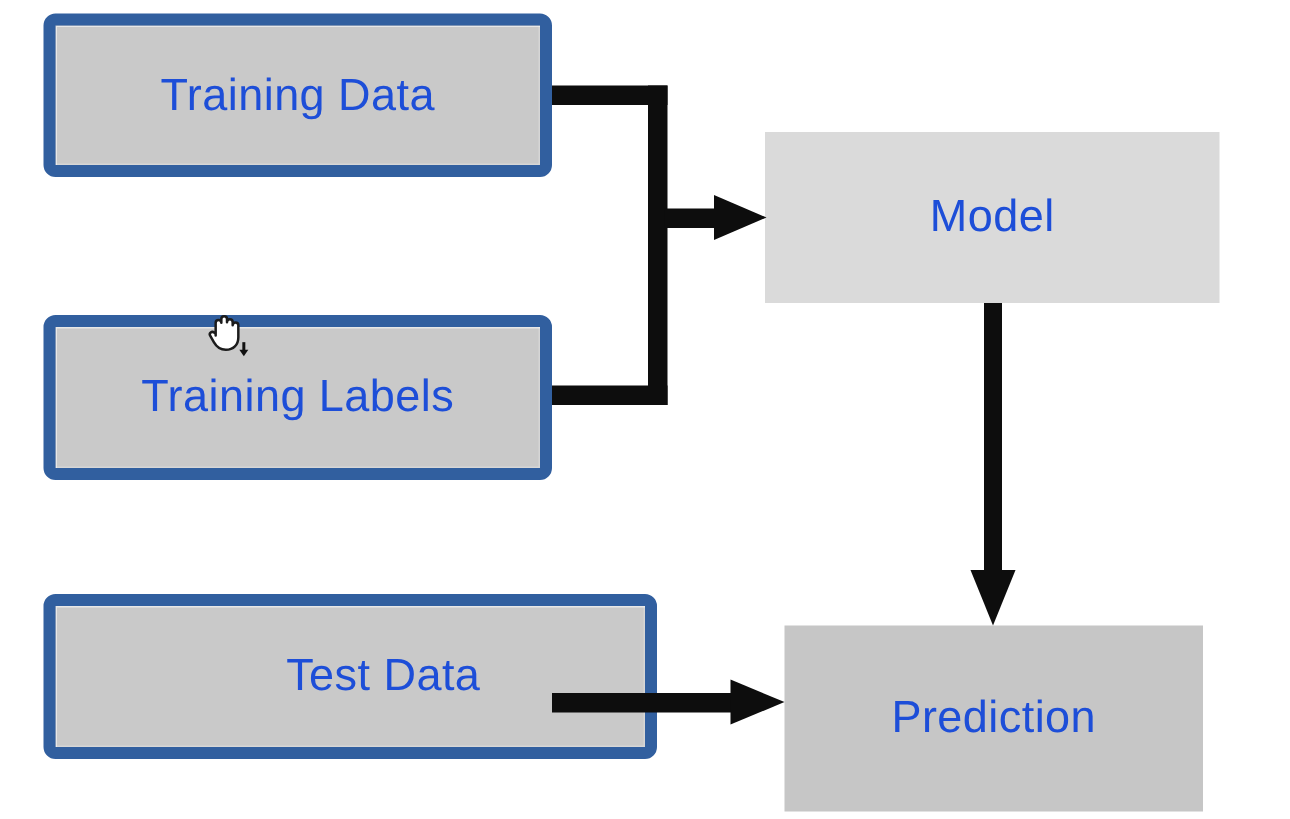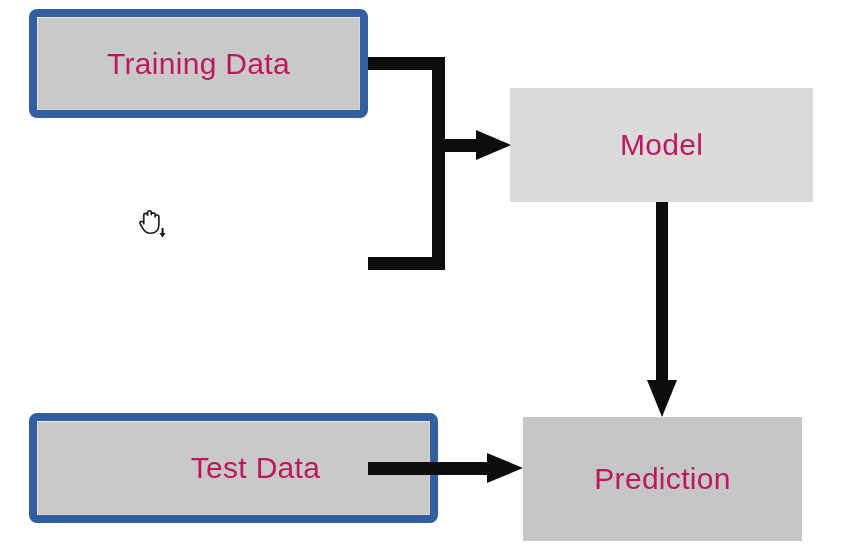--- a/index.html
+++ b/index.html
@@ -11,35 +11,35 @@
     overflow: hidden;
     font-family: "Liberation Sans", sans-serif;
   }
   .node {
     position: absolute;
     display: flex;
     align-items: center;
     justify-content: center;
     box-sizing: border-box;
     font-size: 30px;
-    color: #be185d;
+    color: #1d4ed8;
     letter-spacing: 0.3px;
   }
   .node-bordered {
     background: #c9c9c9;
     border: 8px solid #315f9f;
     border-radius: 8px;
     box-shadow: inset 1px 1px 0 rgba(255,255,255,0.55), inset -1px -1px 0 rgba(255,255,255,0.25);
   }
   .node-plain-light  { background: #dadada; }
   .node-plain-dark   { background: #c6c6c6; }
 
   #node-training-data   { left: 29px;  top: 9px;   width: 339px; height: 109px; }
   #node-training-labels { left: 29px;  top: 210px; width: 339px; height: 110px; }
-  #node-test-data       { left: 29px;  top: 413px; width: 409px; height: 110px; padding-left: 44px; }
+  #node-test-data       { left: 29px;  top: 396px; width: 409px; height: 110px; padding-left: 44px; }
   #node-model           { left: 510px; top: 88px;  width: 303px; height: 114px; }
   #node-prediction      { left: 523px; top: 417px; width: 279px; height: 124px; }
 
   .shaft { position: absolute; background: #0d0d0d; }
   .head  { position: absolute; width: 0; height: 0; }
 
   
   #edge-td-shaft   { left: 368px; top: 57px;  width: 77px;  height: 13px; }
   
   #edge-tl-shaft   { left: 368px; top: 257px; width: 77px;  height: 13px; }
@@ -73,20 +73,23 @@
 </style>
 </head>
 <body>
 
 <div id="stage">
 
   <div class="node node-bordered" id="node-training-data">
     <span>Training Data</span>
   </div>
 
+  <div class="node node-bordered" id="node-training-labels">
+    <span>Training Labels</span>
+  </div>
 
   <div class="node node-bordered" id="node-test-data">
     <span>Test Data</span>
   </div>
 
   <div class="node node-plain-light" id="node-model">
     <span>Model</span>
   </div>
 
   <div class="node node-plain-dark" id="node-prediction">

